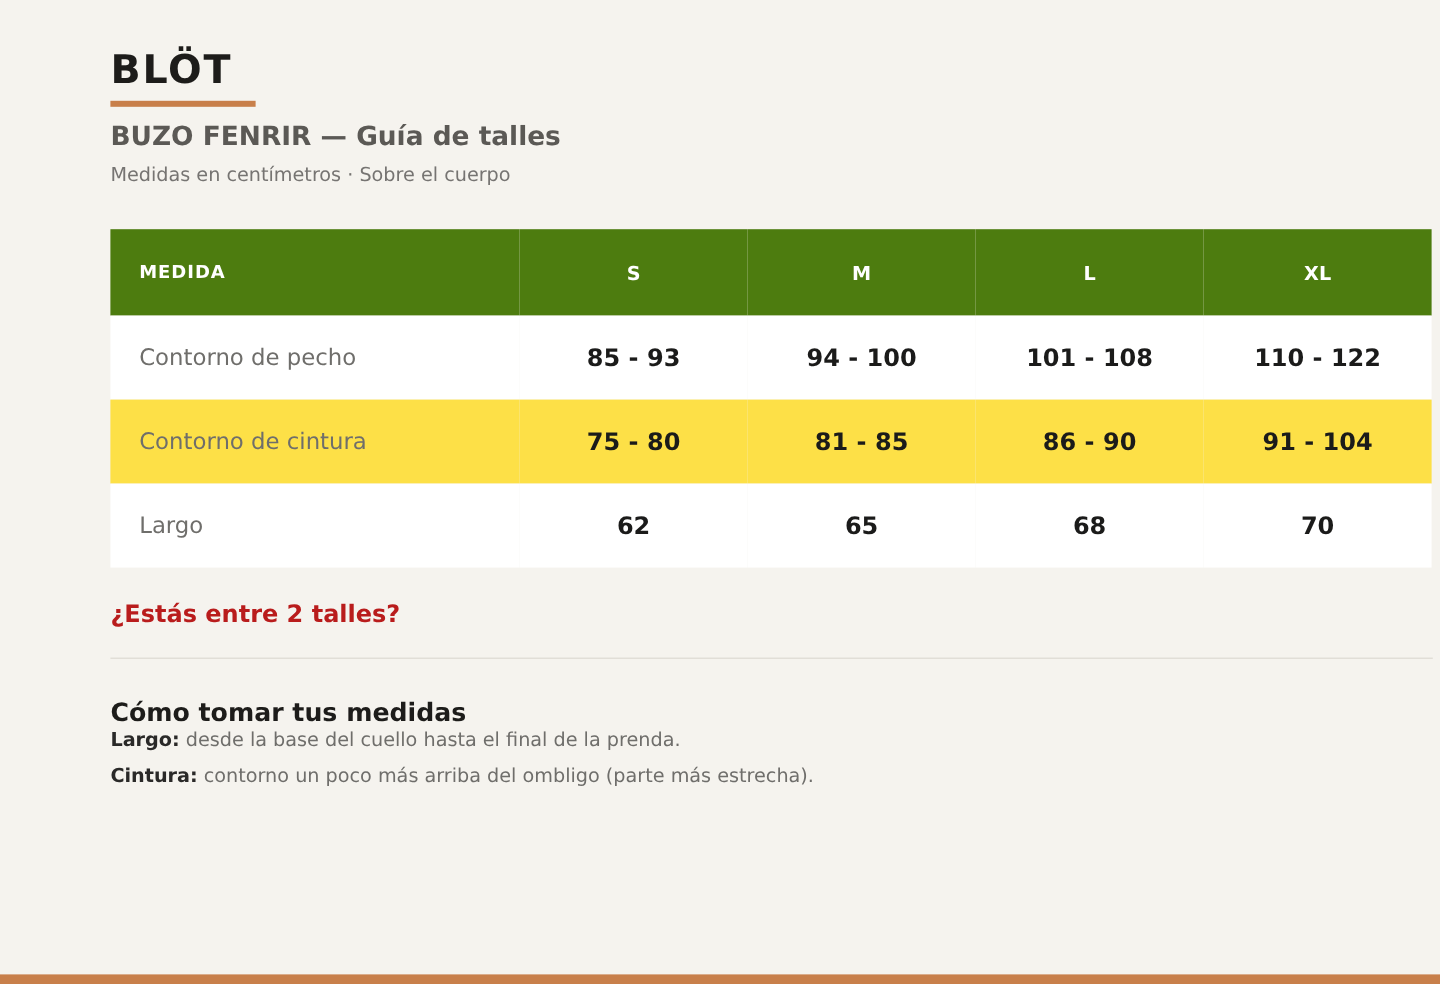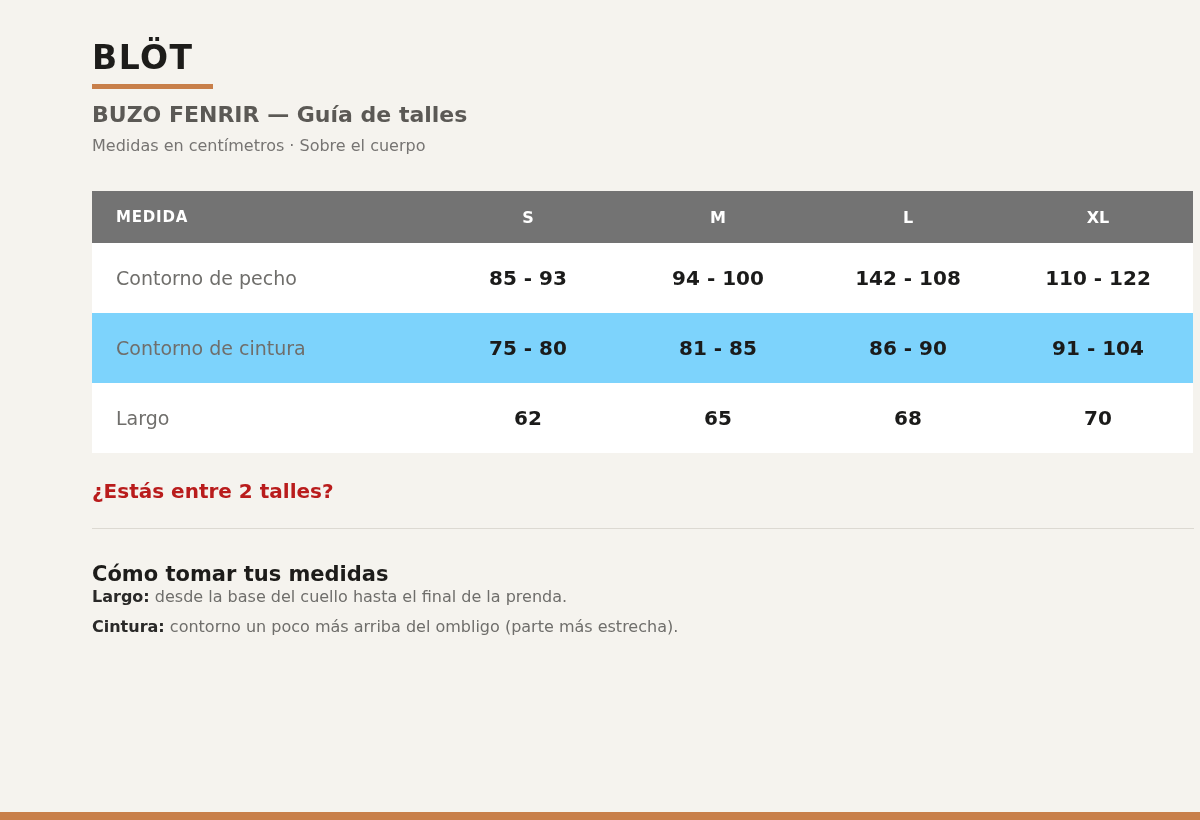--- a/index.html
+++ b/index.html
@@ -41,35 +41,35 @@
     color: #767472;
   }
 
   
   table.size-table {
     margin-top: 34px;
     width: 1101px;
     border-collapse: collapse;
     table-layout: fixed;
   }
-  .size-table thead tr { height: 52px; background: #737373; border-radius: 18px; }
+  .size-table thead tr { height: 72px; background: #4d7c0f; border-radius: 18px; }
   .size-table th {
     color: #ffffff;
     font-weight: bold;
     vertical-align: middle;
   }
   .size-table th.measure-col {
     text-align: left;
     padding-left: 24px;
     font-size: 15px;
     letter-spacing: 0.8px;
   }
   .size-table th.size-col { text-align: center; font-size: 16px; }
   .size-table tbody tr { height: 70px; background: #ffffff; }
-  .size-table tbody tr.alt { background: #7dd3fc; }
+  .size-table tbody tr.alt { background: #fde047; }
   .size-table td { vertical-align: middle; }
   .size-table td.row-label {
     text-align: left;
     padding-left: 24px;
     font-size: 19px;
     color: #6f6e6b;
   }
   .size-table td.row-value {
     text-align: center;
     font-size: 20px;
@@ -150,21 +150,21 @@
         <th class="size-col">M</th>
         <th class="size-col">L</th>
         <th class="size-col">XL</th>
       </tr>
     </thead>
     <tbody>
       <tr>
         <td class="row-label">Contorno de pecho</td>
         <td class="row-value">85 - 93</td>
         <td class="row-value">94 - 100</td>
-        <td class="row-value">142 - 108</td>
+        <td class="row-value">101 - 108</td>
         <td class="row-value">110 - 122</td>
       </tr>
       <tr class="alt">
         <td class="row-label">Contorno de cintura</td>
         <td class="row-value">75 - 80</td>
         <td class="row-value">81 - 85</td>
         <td class="row-value">86 - 90</td>
         <td class="row-value">91 - 104</td>
       </tr>
       <tr>

